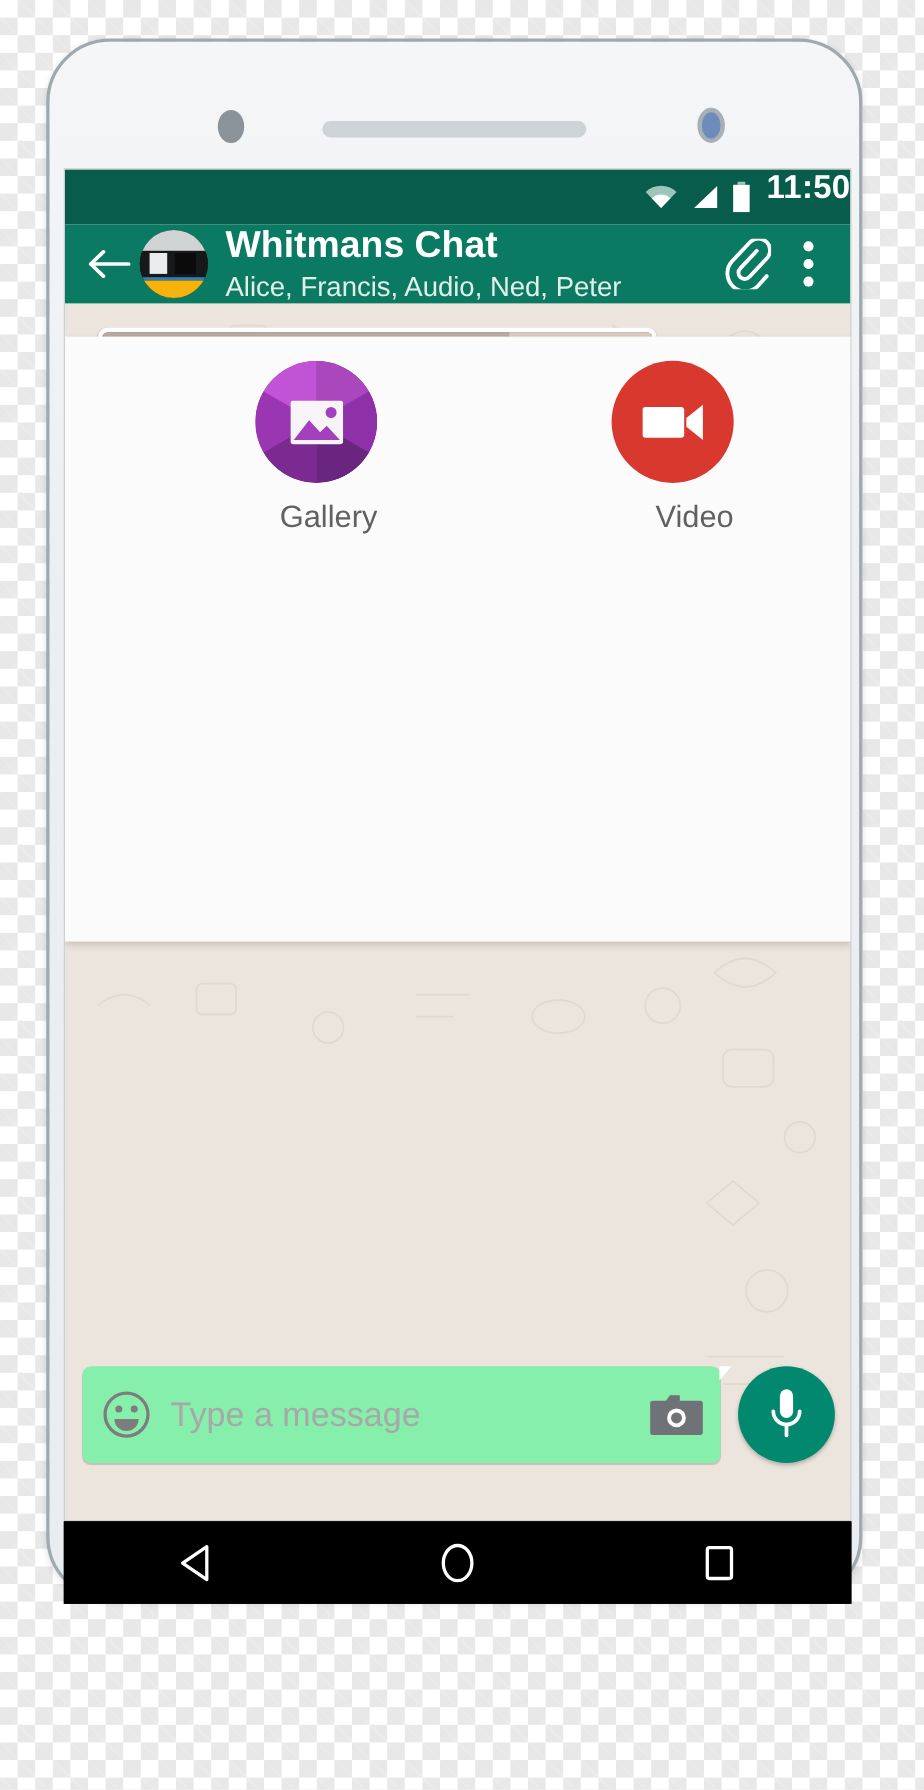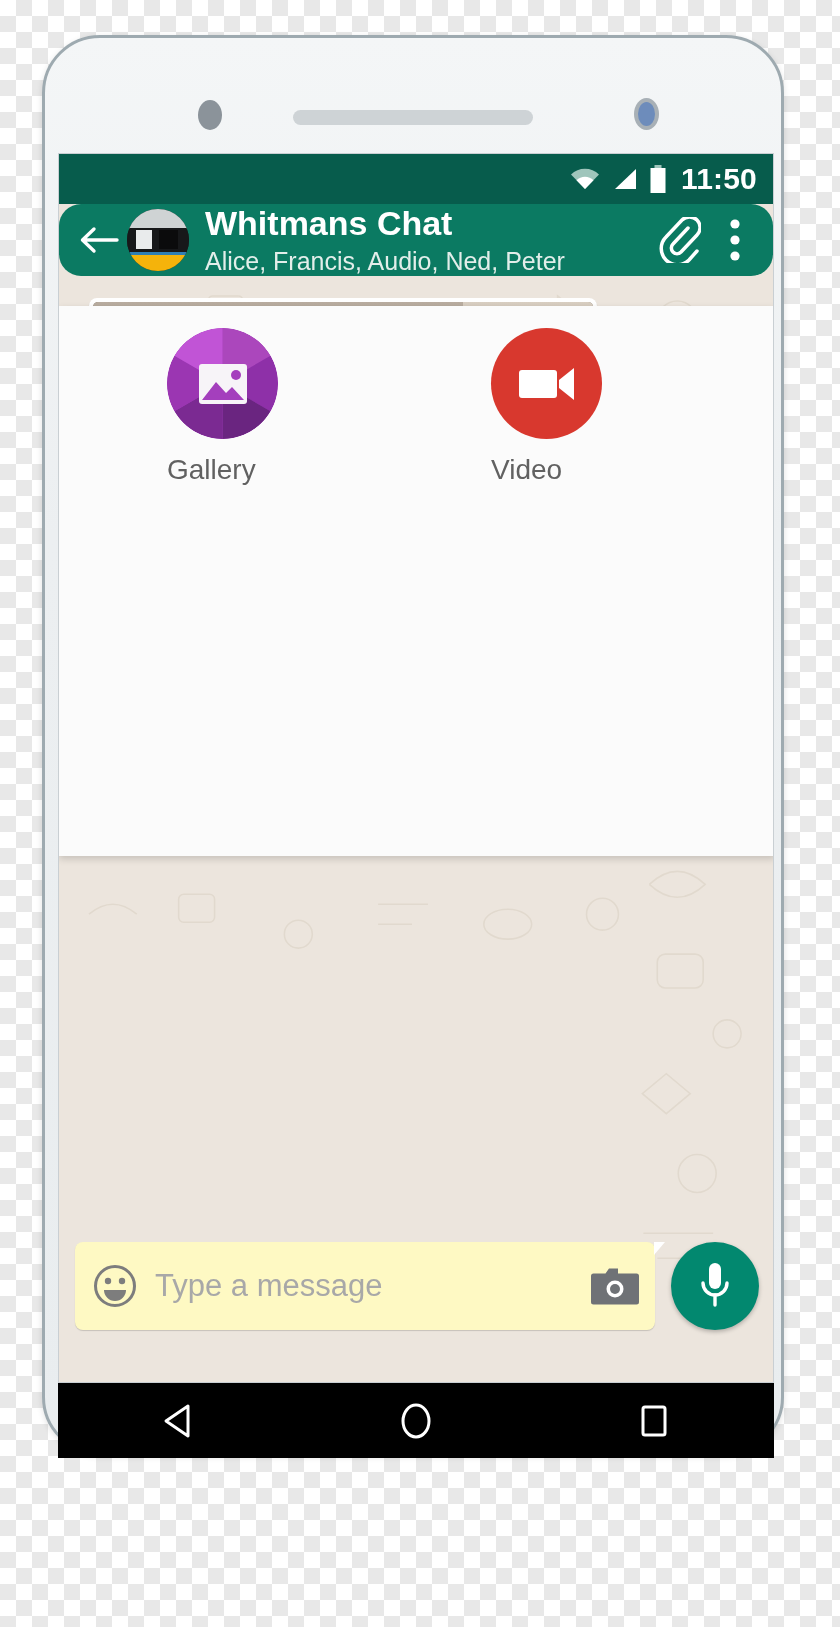--- a/index.html
+++ b/index.html
@@ -87,43 +87,40 @@
     overflow: hidden;
     border: 1px solid #c9cfd3;
   }
 
   
   #status-bar {
     position: relative;
     height: 50px;
     background: #075c4c;
     display: flex;
-    align-items: center;
     justify-content: flex-end;
-    padding-right: 16px;
     gap: 10px;
   }
   .status-icon { display: flex; align-items: center; }
   #status-time {
     color: #ffffff;
     font-size: 30px;
     font-weight: bold;
     letter-spacing: 0.2px;
     margin-left: 4px;
   }
 
   
   #app-bar {
     position: relative;
     height: 72px;
     background: #0b7a62;
     display: flex;
     align-items: center;
     padding: 0 18px 0 14px;
-    border-radius: 22px;
   }
   #back-arrow {
     width: 52px; height: 52px;
     display: flex; align-items: center; justify-content: center;
     flex: 0 0 auto;
     cursor: pointer;
   }
   #chat-avatar {
     width: 62px; height: 62px;
     border-radius: 50%;
@@ -183,21 +180,21 @@
     display: flex;
     justify-content: space-around;
     align-items: flex-start;
     padding: 0 34px;
     margin-bottom: 12px;
   }
   .attach-item {
     width: 176px;
     display: flex;
     flex-direction: column;
-    align-items: flex-start;
+    align-items: flex-end;
     cursor: pointer;
   }
   .attach-circle {
     width: 111px; height: 111px;
     border-radius: 50%;
     position: relative;
     overflow: hidden;
     display: flex; align-items: center; justify-content: center;
   }
   .attach-label {
@@ -350,21 +347,21 @@
     width: 716px;
     height: 96px;
     display: flex;
     align-items: center;
     padding: 0 16px;
     z-index: 10;
   }
   #input-box {
     flex: 1 1 auto;
     height: 88px;
-    background: #fef9c3;
+    background: #86efac;
     border-radius: 8px;
     display: flex;
     align-items: center;
     padding: 0 16px 0 18px;
     box-shadow: 0 1px 1px rgba(0,0,0,0.16);
     position: relative;
   }
   #input-box::before {
     content: "";
     position: absolute;

